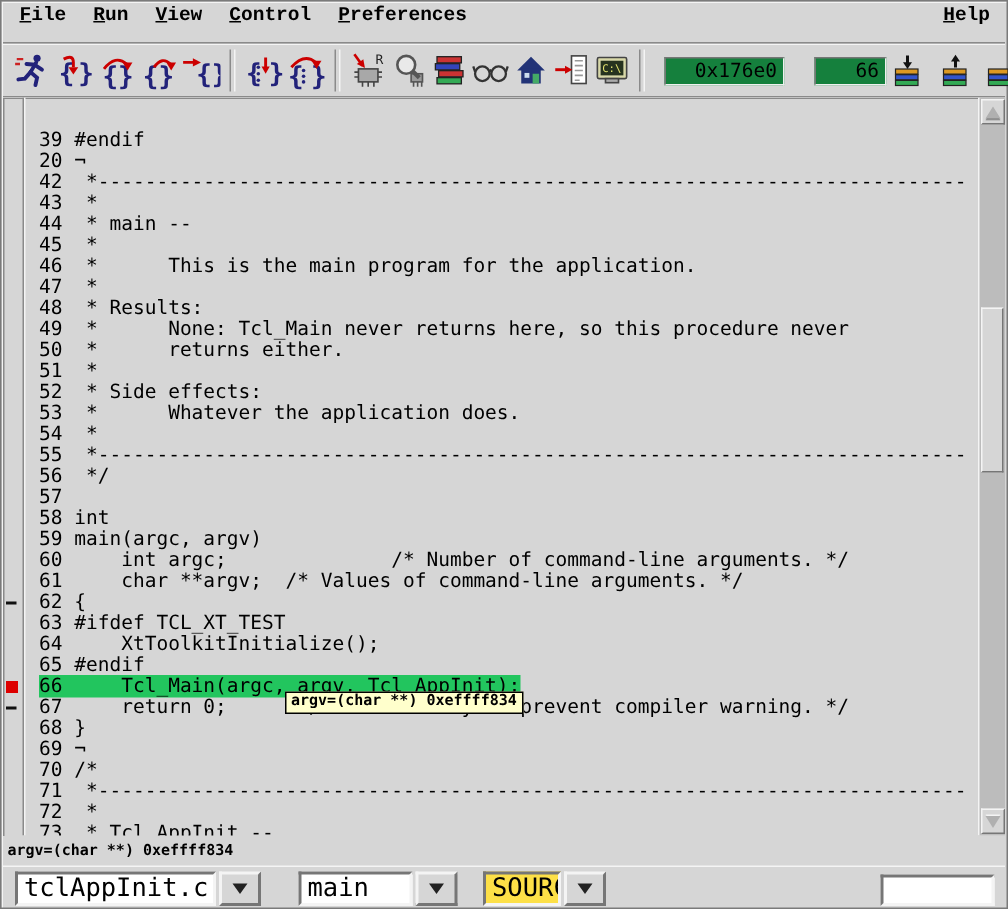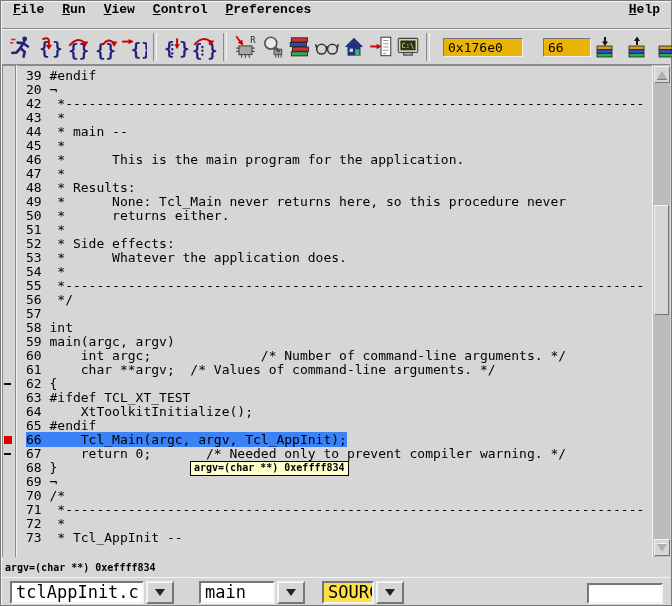--- a/index.html
+++ b/index.html
@@ -13,39 +13,39 @@
            border-bottom:1px solid #8a8a8a;box-shadow:0 1px 0 #f4f4f4;padding-left:2px}
   .mitem{padding:0 9px;white-space:nowrap;cursor:default}
   .mhelp{margin-left:auto;padding:0 10px}
 
   
   .toolbar{position:absolute;left:1px;right:1px;top:29px;height:34px;display:flex;align-items:center;
            border-bottom:1px solid #8a8a8a;box-shadow:0 1px 0 #f4f4f4;padding:0 8px 0 6px}
   .tbtn{width:28px;height:30px;display:flex;align-items:center;justify-content:center;flex:0 0 auto}
   .tbtn.sm{width:27px}
   .tsep{width:2px;height:28px;border-left:1px solid #8a8a8a;border-right:1px solid #f4f4f4;margin:0 5px;flex:0 0 auto}
-  .tfield{height:17px;background:#eab308;border-top:1px solid #767676;border-left:1px solid #767676;
+  .tfield{height:17px;background:#15803d;border-top:1px solid #767676;border-left:1px solid #767676;
           border-bottom:1px solid #efefef;border-right:1px solid #efefef;
-          font-size:13px;line-height:17px;text-align:left;padding:0 4px;flex:0 0 auto}
+          font-size:13px;line-height:17px;text-align:right;padding:0 4px;flex:0 0 auto}
   .addrf{width:70px;margin-left:8px}
   .linef{width:38px;margin-left:20px}
   .rgroup{margin-left:auto;display:flex;gap:5px}
 
   
   .srcwrap{position:absolute;left:1px;right:1px;top:64px;height:492px;overflow:hidden;
            box-shadow:inset 1px 1px 0 #8a8a8a;background:#d6d6d6}
   .gutterline{position:absolute;left:13px;top:0;bottom:0;width:0;
               border-left:1px solid #8a8a8a;border-right:1px solid #f4f4f4}
-  .rows{position:absolute;left:0;top:0;right:17px;bottom:0;padding-top:4px;overflow:hidden}
+  .rows{position:absolute;left:0;top:0;right:17px;bottom:0;padding-top:22px;overflow:hidden}
   .srow{display:flex;height:14px;line-height:14px}
   .g{flex:0 0 13px;width:13px;position:relative}
   .bpsq{position:absolute;left:2px;top:3px;width:8px;height:8px;background:#dd0000;display:block}
   .mins{position:absolute;left:2px;top:6px;width:7px;height:2px;background:#111;display:block}
   .lt{white-space:pre;font-size:13px;margin-left:11px}
-  .hl{background:#3b82f6}
+  .hl{background:#22c55e}
 
   .valtip{position:absolute;left:188px;top:396px;height:13px;line-height:12px;z-index:5;
           background:#ffffcc;border:1px solid #000;padding:0 3px;
           font:bold 10px "DejaVu Sans Mono",monospace;white-space:nowrap}
 
   
   .scroll{position:absolute;right:0;top:0;bottom:0;width:17px;background:#bcbcbc;border-left:1px solid #f4f4f4}
   .sbtn{position:absolute;left:1px;width:14px;height:15px;background:#d6d6d6;
         border:1px solid;border-color:#f4f4f4 #767676 #767676 #f4f4f4;
         display:flex;align-items:center;justify-content:center}

